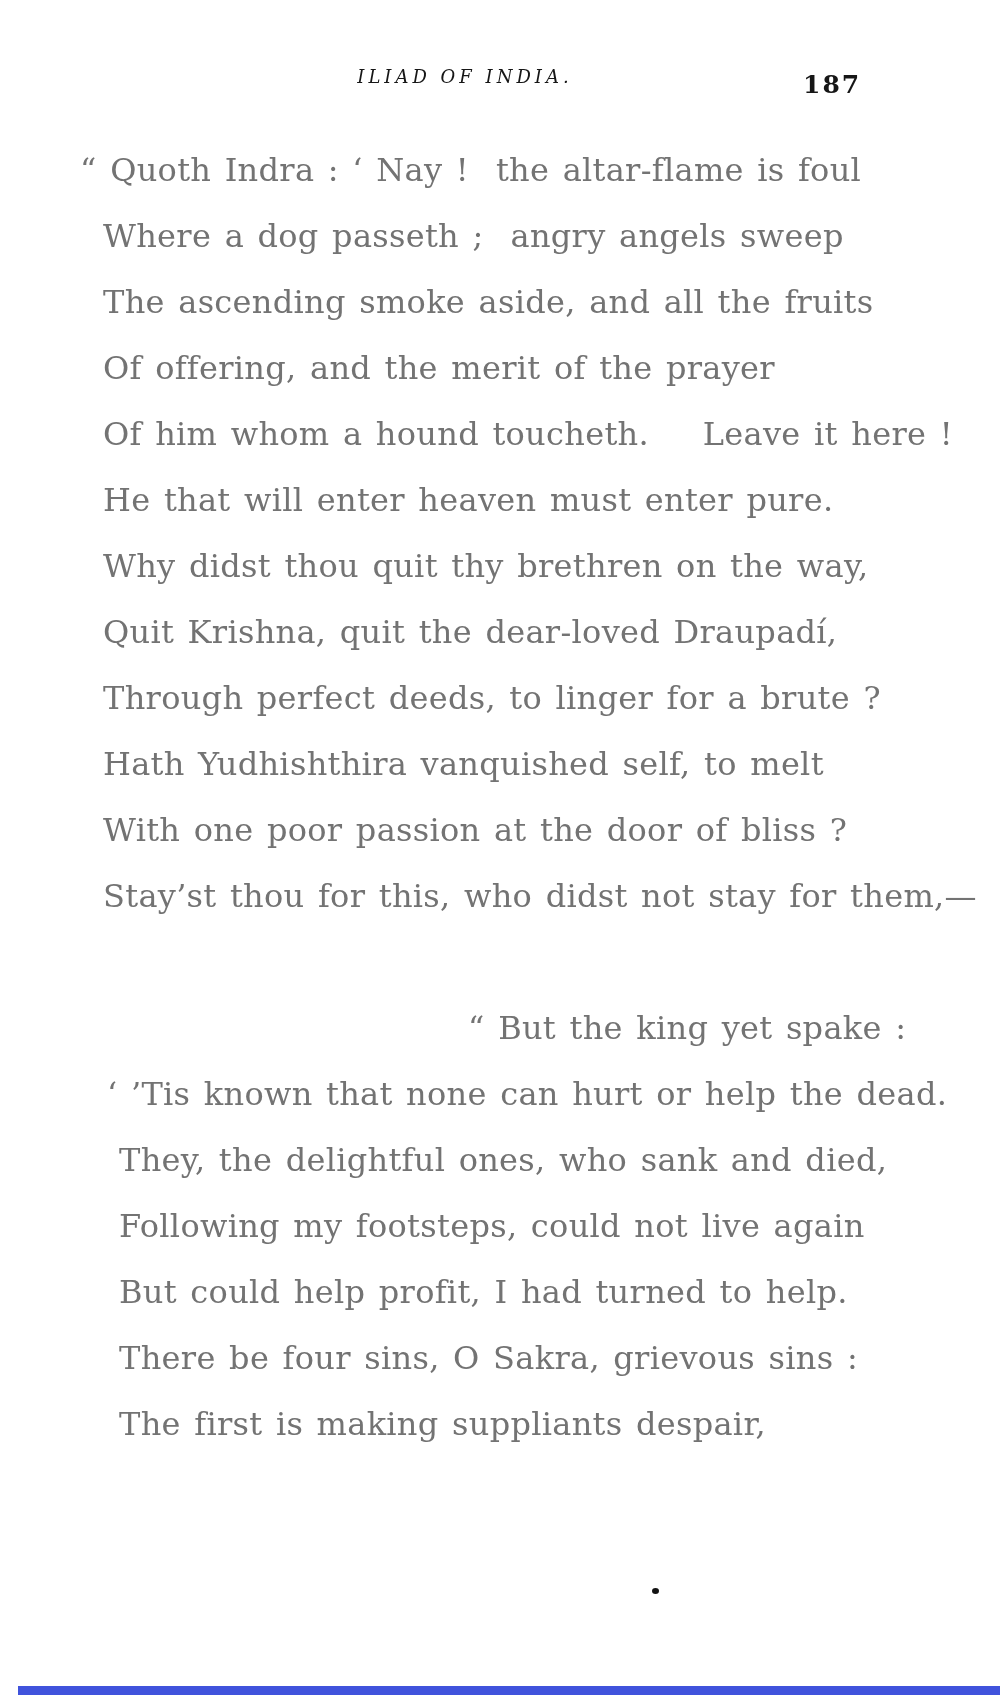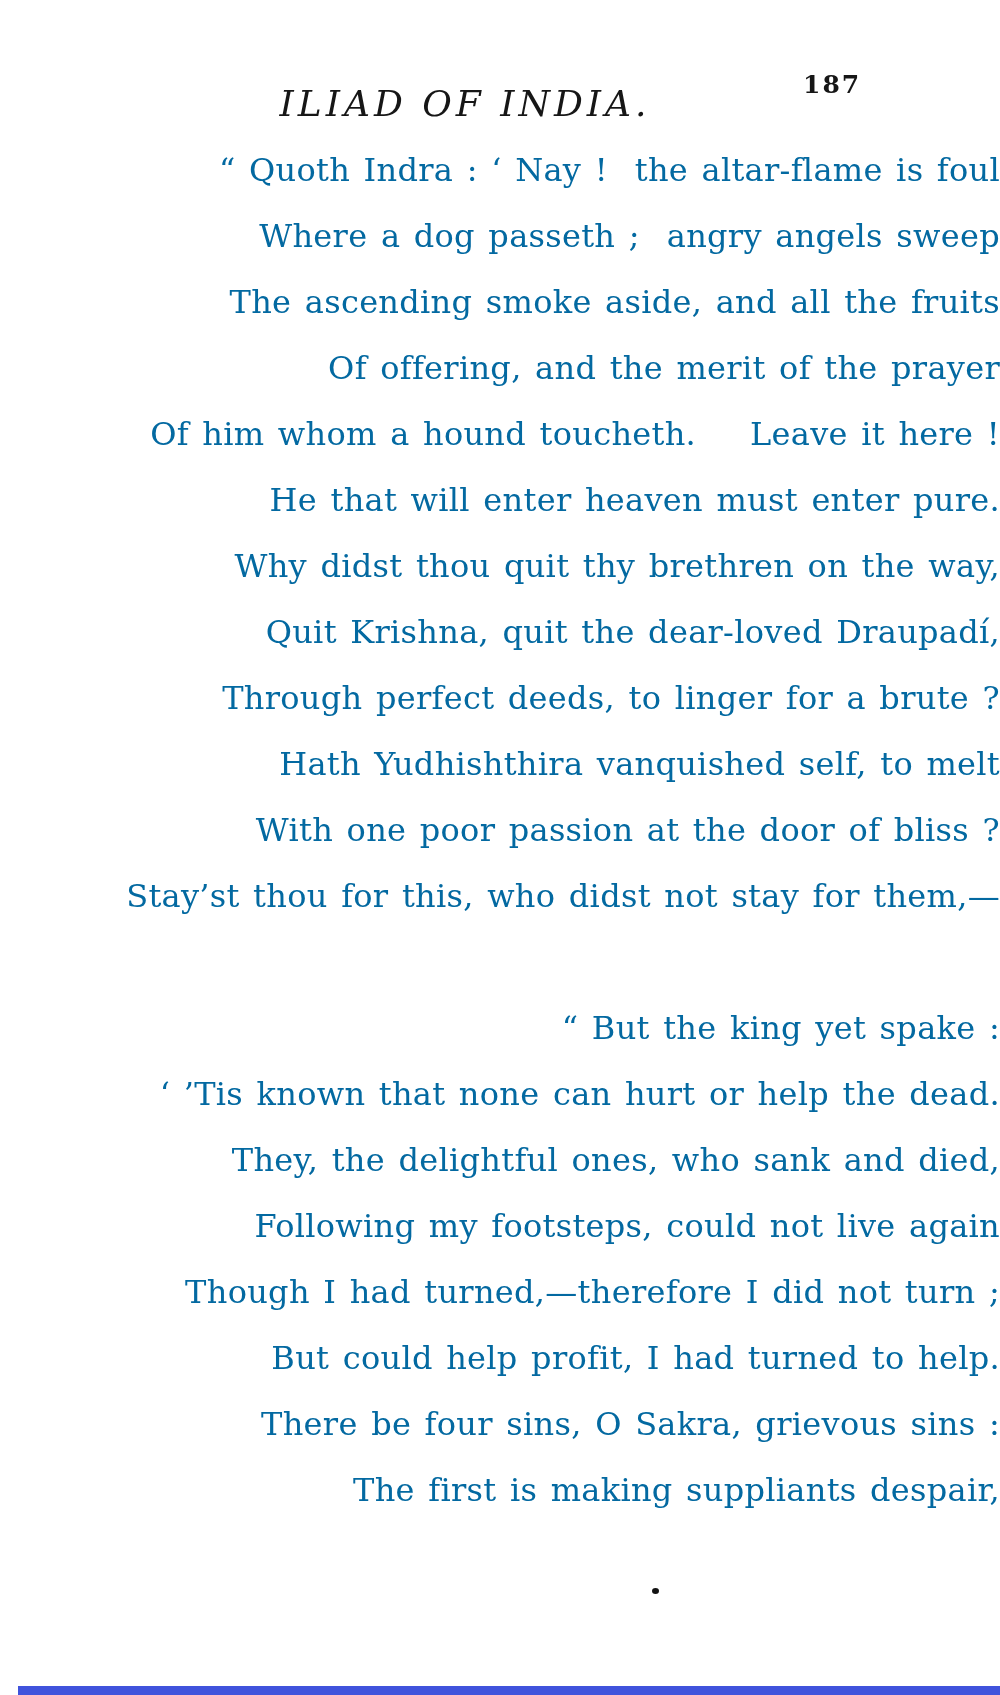--- a/index.html
+++ b/index.html
@@ -16,24 +16,23 @@
     font-family: "DejaVu Serif", "Liberation Serif", serif;
     color: #141414;
   }
   .running-head {
     position: absolute;
     top: 66px;
     left: 0;
     right: 70px;
     text-align: center;
     font-style: italic;
-    font-size: 36px;
+    font-size: 18px;
     letter-spacing: 4px;
     color: #161616;
-    margin-top: 17px;
   }
   .page-number {
     position: absolute;
     top: 70px;
     left: 803px;
     font-size: 25px;
     letter-spacing: 2px;
     font-weight: 700;
     color: #161616;
   }
@@ -44,22 +43,21 @@
     right: 0;
   }
   .poem-line {
     height: 66px;
     line-height: 66px;
     font-size: 32px;
     letter-spacing: 0.3px;
     word-spacing: 3px;
     padding-left: 103px;
     white-space: pre;
-    color: #0369a1;
-    text-align: right;
+    color: #737373;
   }
   .stanza-1 .poem-line:first-child {
     padding-left: 80px;
   }
   .stanza-2 {
     margin-top: 66px; 
     padding-left: 16px;
   }
   .stanza-2 .poem-line:first-child {
     padding-left: 452px;
@@ -106,21 +104,20 @@
         <div class="poem-line">Through perfect deeds, to linger for a brute ?</div>
         <div class="poem-line">Hath Yudhishthira vanquished self, to melt</div>
         <div class="poem-line">With one poor passion at the door of bliss ?</div>
         <div class="poem-line">Stay’st thou for this, who didst not stay for them,—</div>
       </div>
     <div class="stanza stanza-2">
         <div class="poem-line">“ But the king yet spake :</div>
         <div class="poem-line">‘ ’Tis known that none can hurt or help the dead.</div>
         <div class="poem-line">They, the delightful ones, who sank and died,</div>
         <div class="poem-line">Following my footsteps, could not live again</div>
-        <div class="poem-line">Though I had turned,—therefore I did not turn ;</div>
         <div class="poem-line">But could help profit, I had turned to help.</div>
         <div class="poem-line">There be four sins, O Sakra, grievous sins :</div>
         <div class="poem-line">The first is making suppliants despair,</div>
       </div>
   </div>
 
   <div class="ink-speck"></div>
 
   <div class="bottom-bar" style="background: rgb(64, 83, 220);"></div>
 

